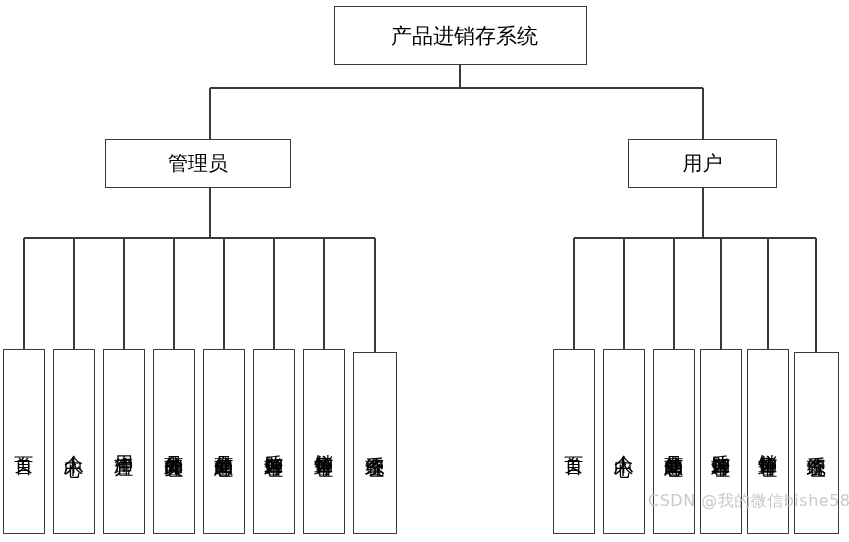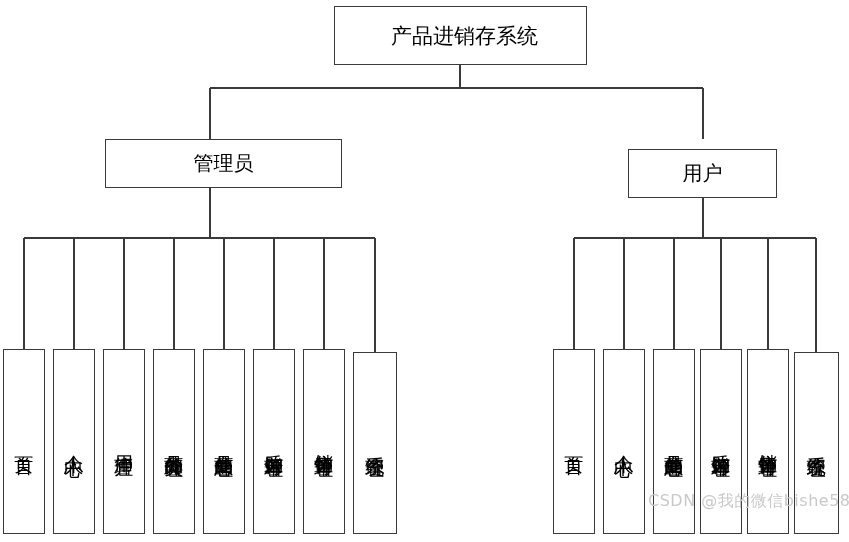--- a/index.html
+++ b/index.html
@@ -90,21 +90,21 @@
       <line x1="624" y1="238" x2="624" y2="349" stroke="#3a3a3a" stroke-width="1.6" shape-rendering="crispEdges"></line>
       <line x1="674" y1="238" x2="674" y2="349" stroke="#3a3a3a" stroke-width="1.6" shape-rendering="crispEdges"></line>
       <line x1="721" y1="238" x2="721" y2="349" stroke="#3a3a3a" stroke-width="1.6" shape-rendering="crispEdges"></line>
       <line x1="768" y1="238" x2="768" y2="349" stroke="#3a3a3a" stroke-width="1.6" shape-rendering="crispEdges"></line>
       <line x1="816" y1="238" x2="816" y2="352" stroke="#3a3a3a" stroke-width="1.6" shape-rendering="crispEdges"></line>
     </svg>
   <div id="nodes">
       <div class="node root" style="left: 334px; top: 6px; width: 253px; height: 59px;">
         <span>产品进销存系统</span>
       </div>
-      <div class="node branch" style="left: 105px; top: 139px; width: 237px; height: 49px;">
+      <div class="node branch" style="left: 105px; top: 139px; width: 186px; height: 49px;">
         <span>管理员</span>
       </div>
       <div class="node leaf" style="left: 3px; top: 349px; width: 42px; height: 185px;">
         <span class="vtext">首页</span>
       </div>
       <div class="node leaf" style="left: 53px; top: 349px; width: 42px; height: 185px;">
         <span class="vtext">个人中心</span>
       </div>
       <div class="node leaf" style="left: 103px; top: 349px; width: 42px; height: 185px;">
         <span class="vtext">用户管理</span>
@@ -117,21 +117,21 @@
       </div>
       <div class="node leaf" style="left: 253px; top: 349px; width: 42px; height: 185px;">
         <span class="vtext">采购订单管理</span>
       </div>
       <div class="node leaf" style="left: 303px; top: 349px; width: 42px; height: 185px;">
         <span class="vtext">销售订单管理</span>
       </div>
       <div class="node leaf" style="left: 353px; top: 352px; width: 44px; height: 182px;">
         <span class="vtext">系统管理</span>
       </div>
-      <div class="node branch" style="left: 628px; top: 149px; width: 149px; height: 49px;">
+      <div class="node branch" style="left: 628px; top: 139px; width: 149px; height: 49px;">
         <span>用户</span>
       </div>
       <div class="node leaf" style="left: 553px; top: 349px; width: 42px; height: 185px;">
         <span class="vtext">首页</span>
       </div>
       <div class="node leaf" style="left: 603px; top: 349px; width: 42px; height: 185px;">
         <span class="vtext">个人中心</span>
       </div>
       <div class="node leaf" style="left: 653px; top: 349px; width: 42px; height: 185px;">
         <span class="vtext">商品信息管理</span>

